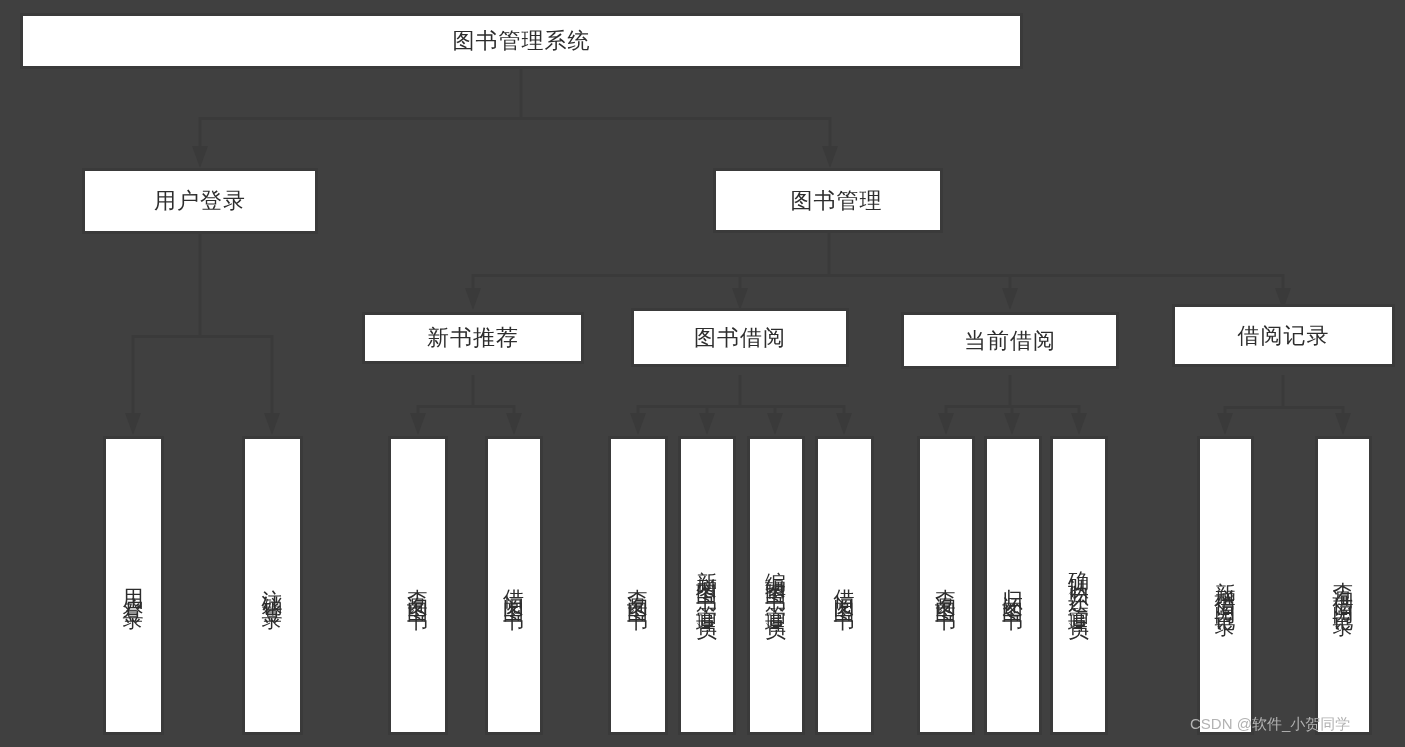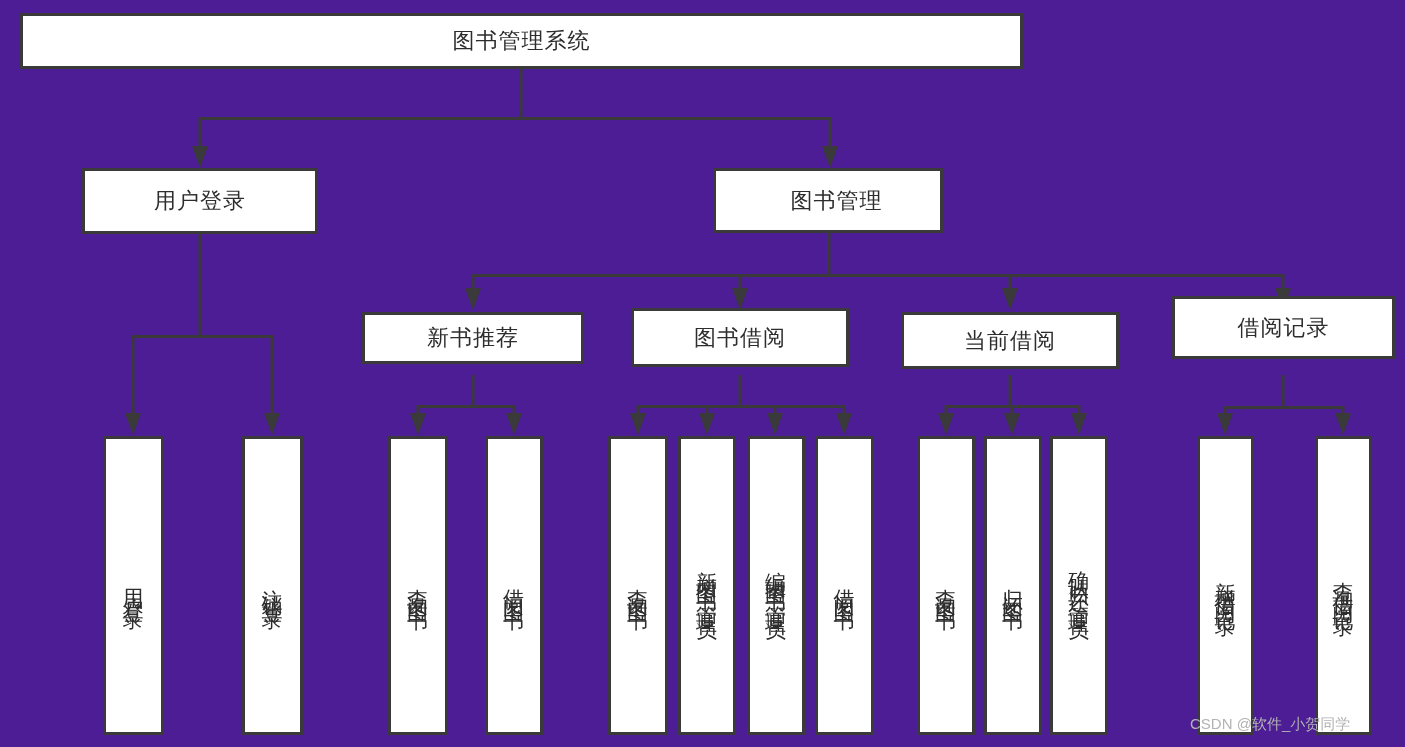--- a/index.html
+++ b/index.html
@@ -1,19 +1,19 @@
 <!DOCTYPE html>
 <html><head>
 <meta charset="utf-8">
 <style>
   html,body{margin:0;padding:0;background:#ffffff;}
   #canvas{
     position:relative;
     width:1405px;height:747px;
-    background:#4c1d95;
+    background:#404040;
     font-family:"Liberation Sans","DejaVu Sans",sans-serif;
     overflow:hidden;
   }
   #wires{position:absolute;left:0;top:0;width:1405px;height:747px;}
   .node{
     position:absolute;
     box-sizing:border-box;
     background:#ffffff;
     border:3px solid #3a3a3a;
     display:flex;align-items:center;justify-content:center;
@@ -75,21 +75,21 @@
   </svg>
 
   <div class="node h" style="left:20px;top:13px;width:1003px;height:56px;">图书管理系统</div>
 
   <div class="node h" style="left:82px;top:168px;width:236px;height:66px;">用户登录</div>
   <div class="node h" style="left:713px;top:168px;width:230px;height:65px;padding-left:17px;">图书管理</div>
 
   <div class="node h" style="left:362px;top:312px;width:222px;height:52px;">新书推荐</div>
   <div class="node h" style="left:631px;top:308px;width:218px;height:59px;">图书借阅</div>
   <div class="node h" style="left:901px;top:312px;width:218px;height:57px;">当前借阅</div>
-  <div class="node h" style="left:1172px;top:296px;width:223px;height:63px;">借阅记录</div>
+  <div class="node h" style="left:1172px;top:304px;width:223px;height:63px;">借阅记录</div>
 
   <div class="node v" style="left:103px;top:436px;width:61px;height:299px;">用户登录</div>
   <div class="node v" style="left:242px;top:436px;width:61px;height:299px;">注销登录</div>
 
   <div class="node v" style="left:388px;top:436px;width:60px;height:299px;">查询图书</div>
   <div class="node v" style="left:485px;top:436px;width:58px;height:299px;">借阅图书</div>
 
   <div class="node v" style="left:608px;top:436px;width:60px;height:299px;">查询图书</div>
   <div class="node v" style="left:678px;top:436px;width:58px;height:299px;">新增图书（管理员）</div>
   <div class="node v" style="left:747px;top:436px;width:58px;height:299px;">编辑图书（管理员）</div>

